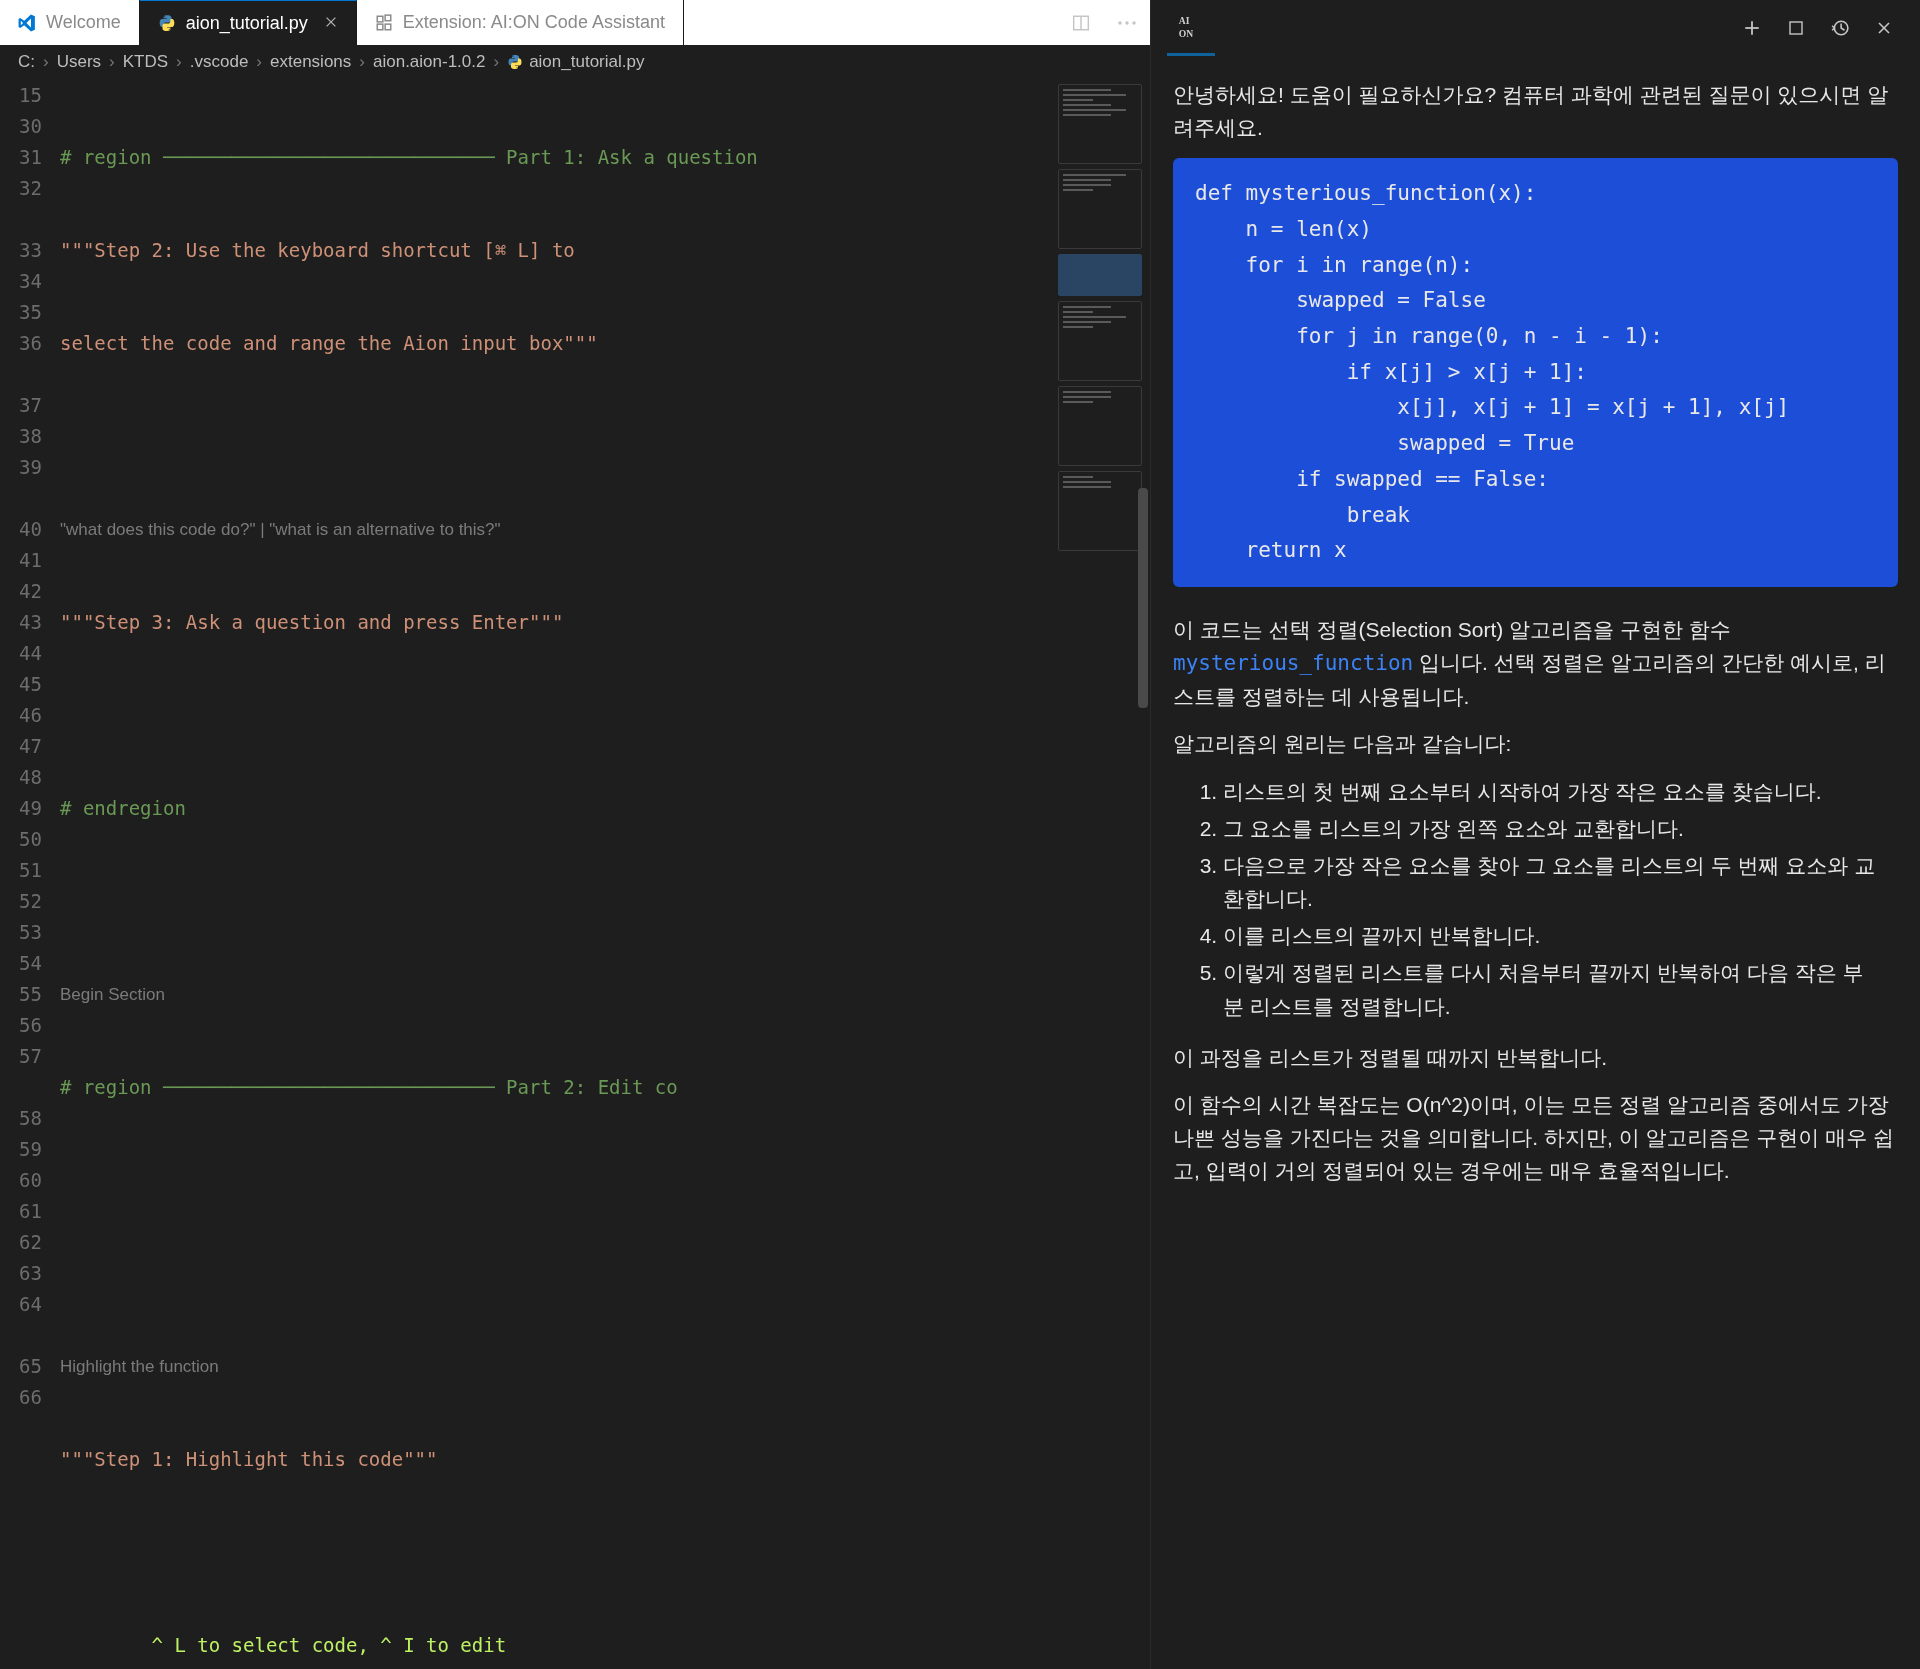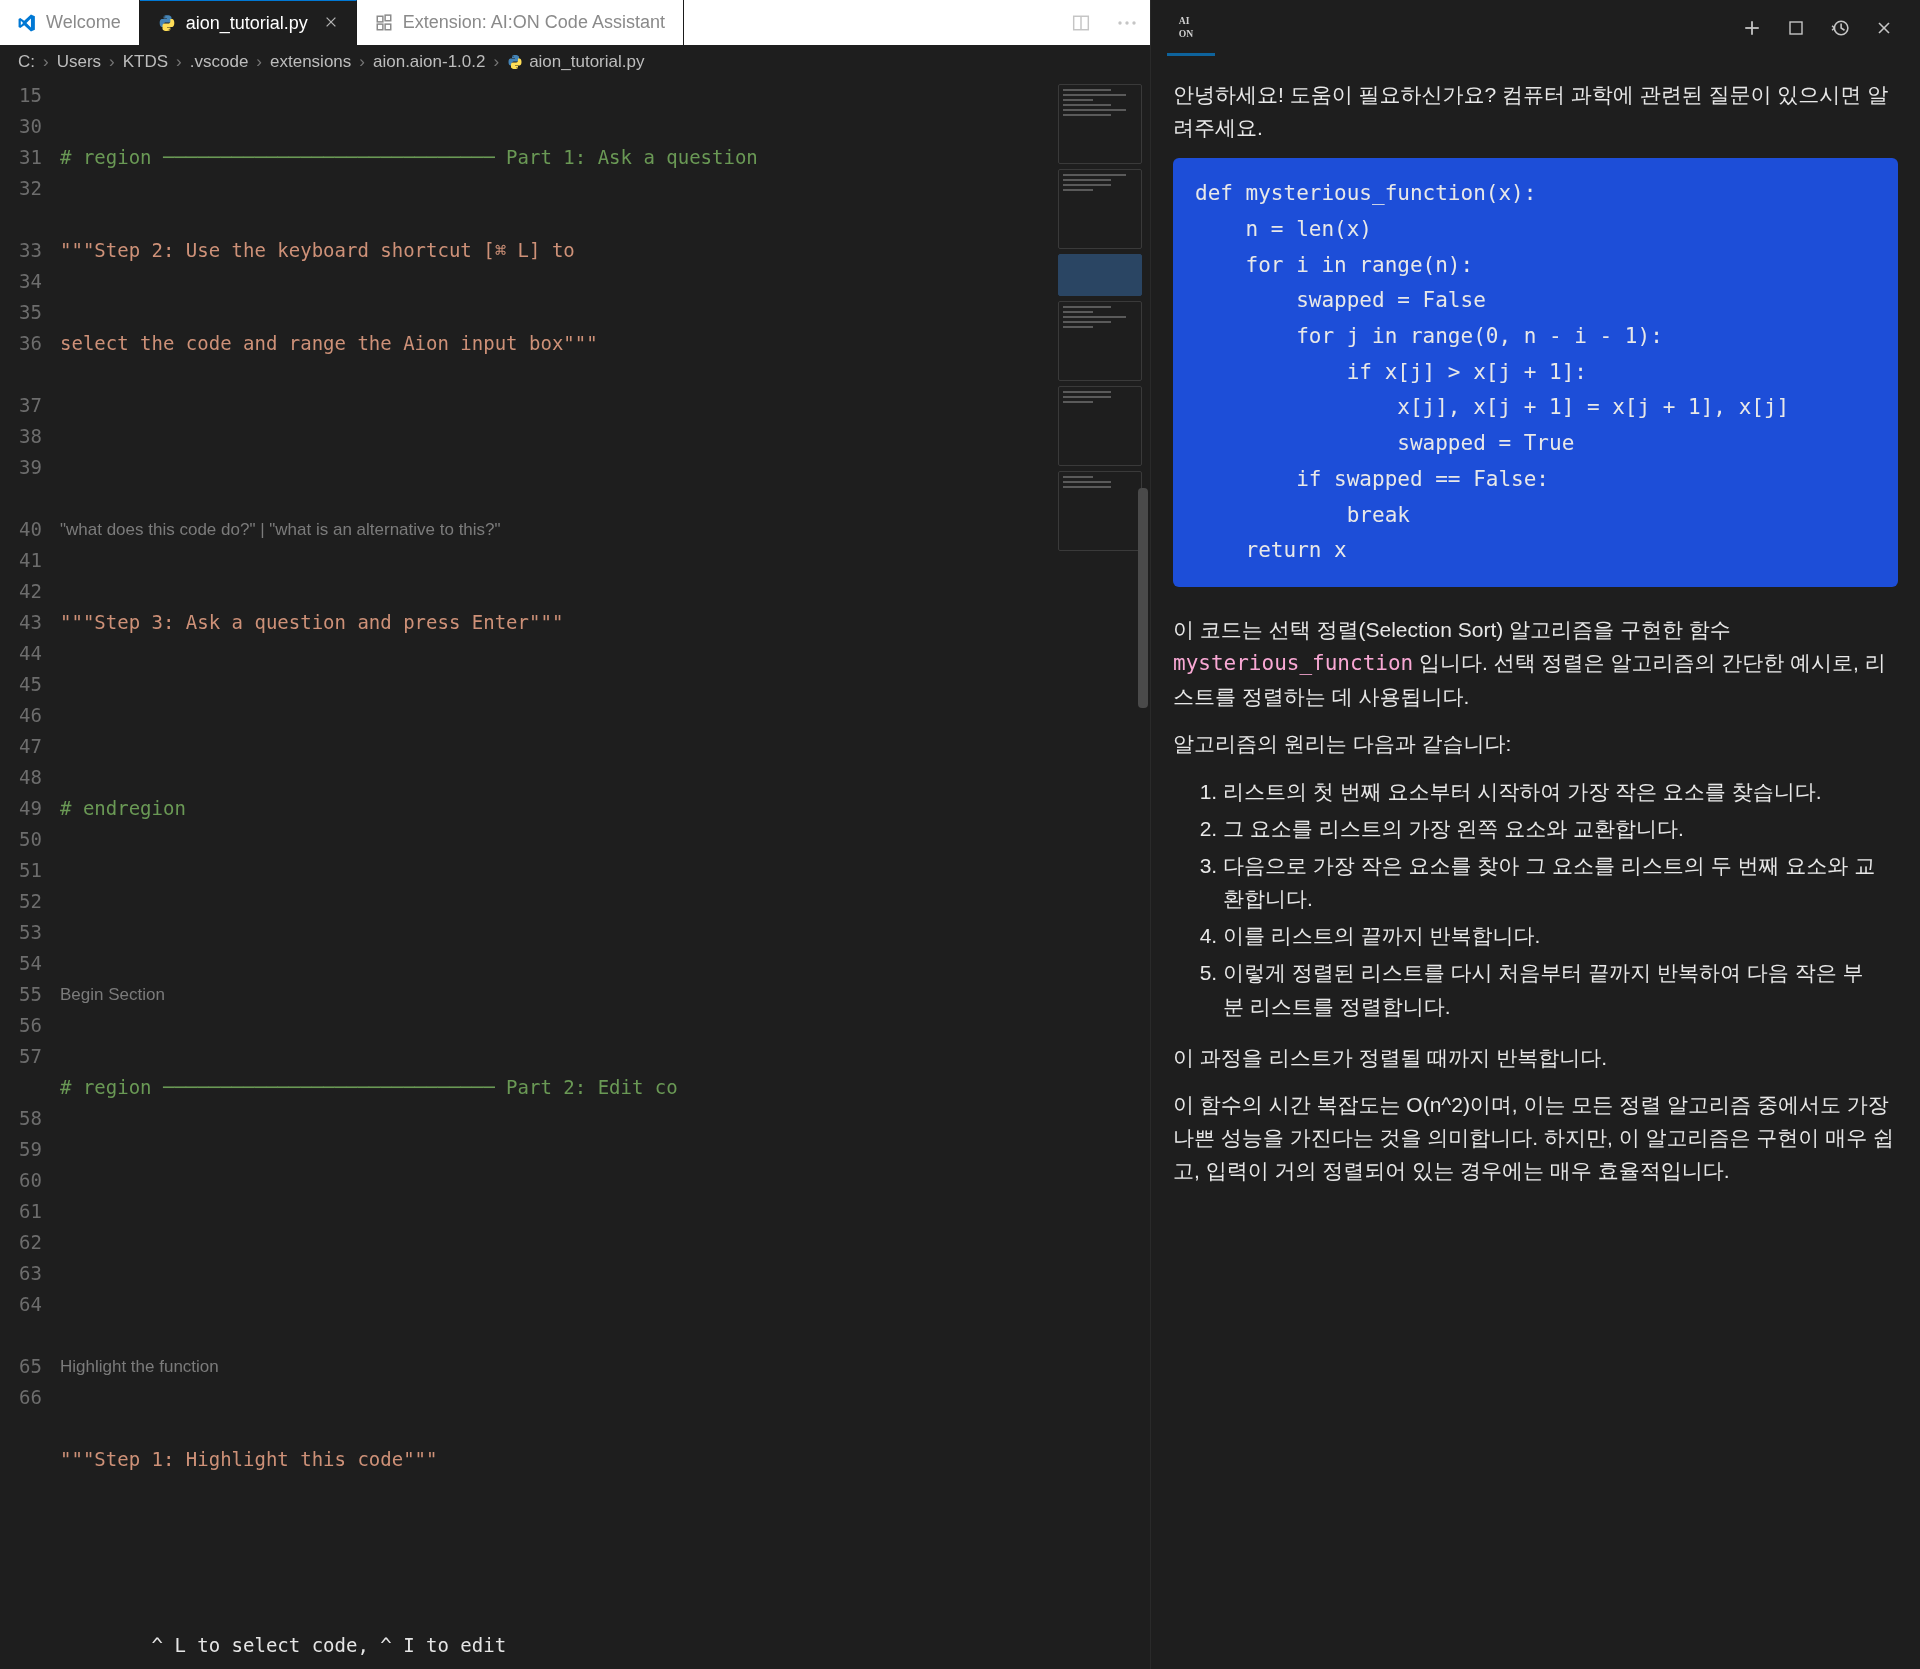--- a/index.html
+++ b/index.html
@@ -49,21 +49,21 @@
   .codecol{flex:1;position:relative;font-family:Consolas,Menlo,monospace;
            font-size:19px;line-height:31px;padding-top:2px;
            overflow:hidden;white-space:pre;}
   .codecol .row{height:31px;display:flex;align-items:center;position:relative;}
   .codelens{color:#7b7b7b;font-family:"Segoe UI",Arial,sans-serif;
             font-size:17px;height:31px;display:flex;align-items:center;}
 
   
   .c-comment{color:#6A9955;}
   .c-str    {color:#ce9178;}
-  .c-op     {color:#e5e5e5;}
+  .c-op     {color:#bef264;}
 
   
   .minimap{position:absolute;right:0;top:0;width:100px;height:100%;
            background:#1e1e1e;display:flex;flex-direction:column;
            gap:5px;padding:6px 8px;}
   .mm-blk{border:1px solid #3a3a3a;border-radius:2px;
           height:26px;}
   .mm-lines{height:80px;display:flex;flex-direction:column;gap:3px;padding:4px;}
   .mm-lines i{display:block;height:2px;background:#5a5a5a;}
   .mm-lines i.s{width:40%;}
@@ -89,21 +89,21 @@
              font-size:21px;line-height:1.58;color:#e8e8e8;}
   .asst-body p{margin:0 0 14px 0;}
 
   .asst-code{background:#1d4ed8;border-radius:6px;
              padding:18px 22px;margin:12px 0 26px 0;
              font-family:Consolas,Menlo,monospace;
              font-size:21px;line-height:1.7;white-space:pre;color:#e8e8e8;}
 
   .asst-body ol{margin:10px 0 18px 34px;}
   .asst-body li{margin:4px 16px;}
-  .code-inline{font-family:Consolas,Menlo,monospace;color:#f9a8d4;}
+  .code-inline{font-family:Consolas,Menlo,monospace;color:#3b82f6;}
 
   
 </style>
 </head>
 <body>
 
 <div class="root">
 
   <div class="left-pane">
 

